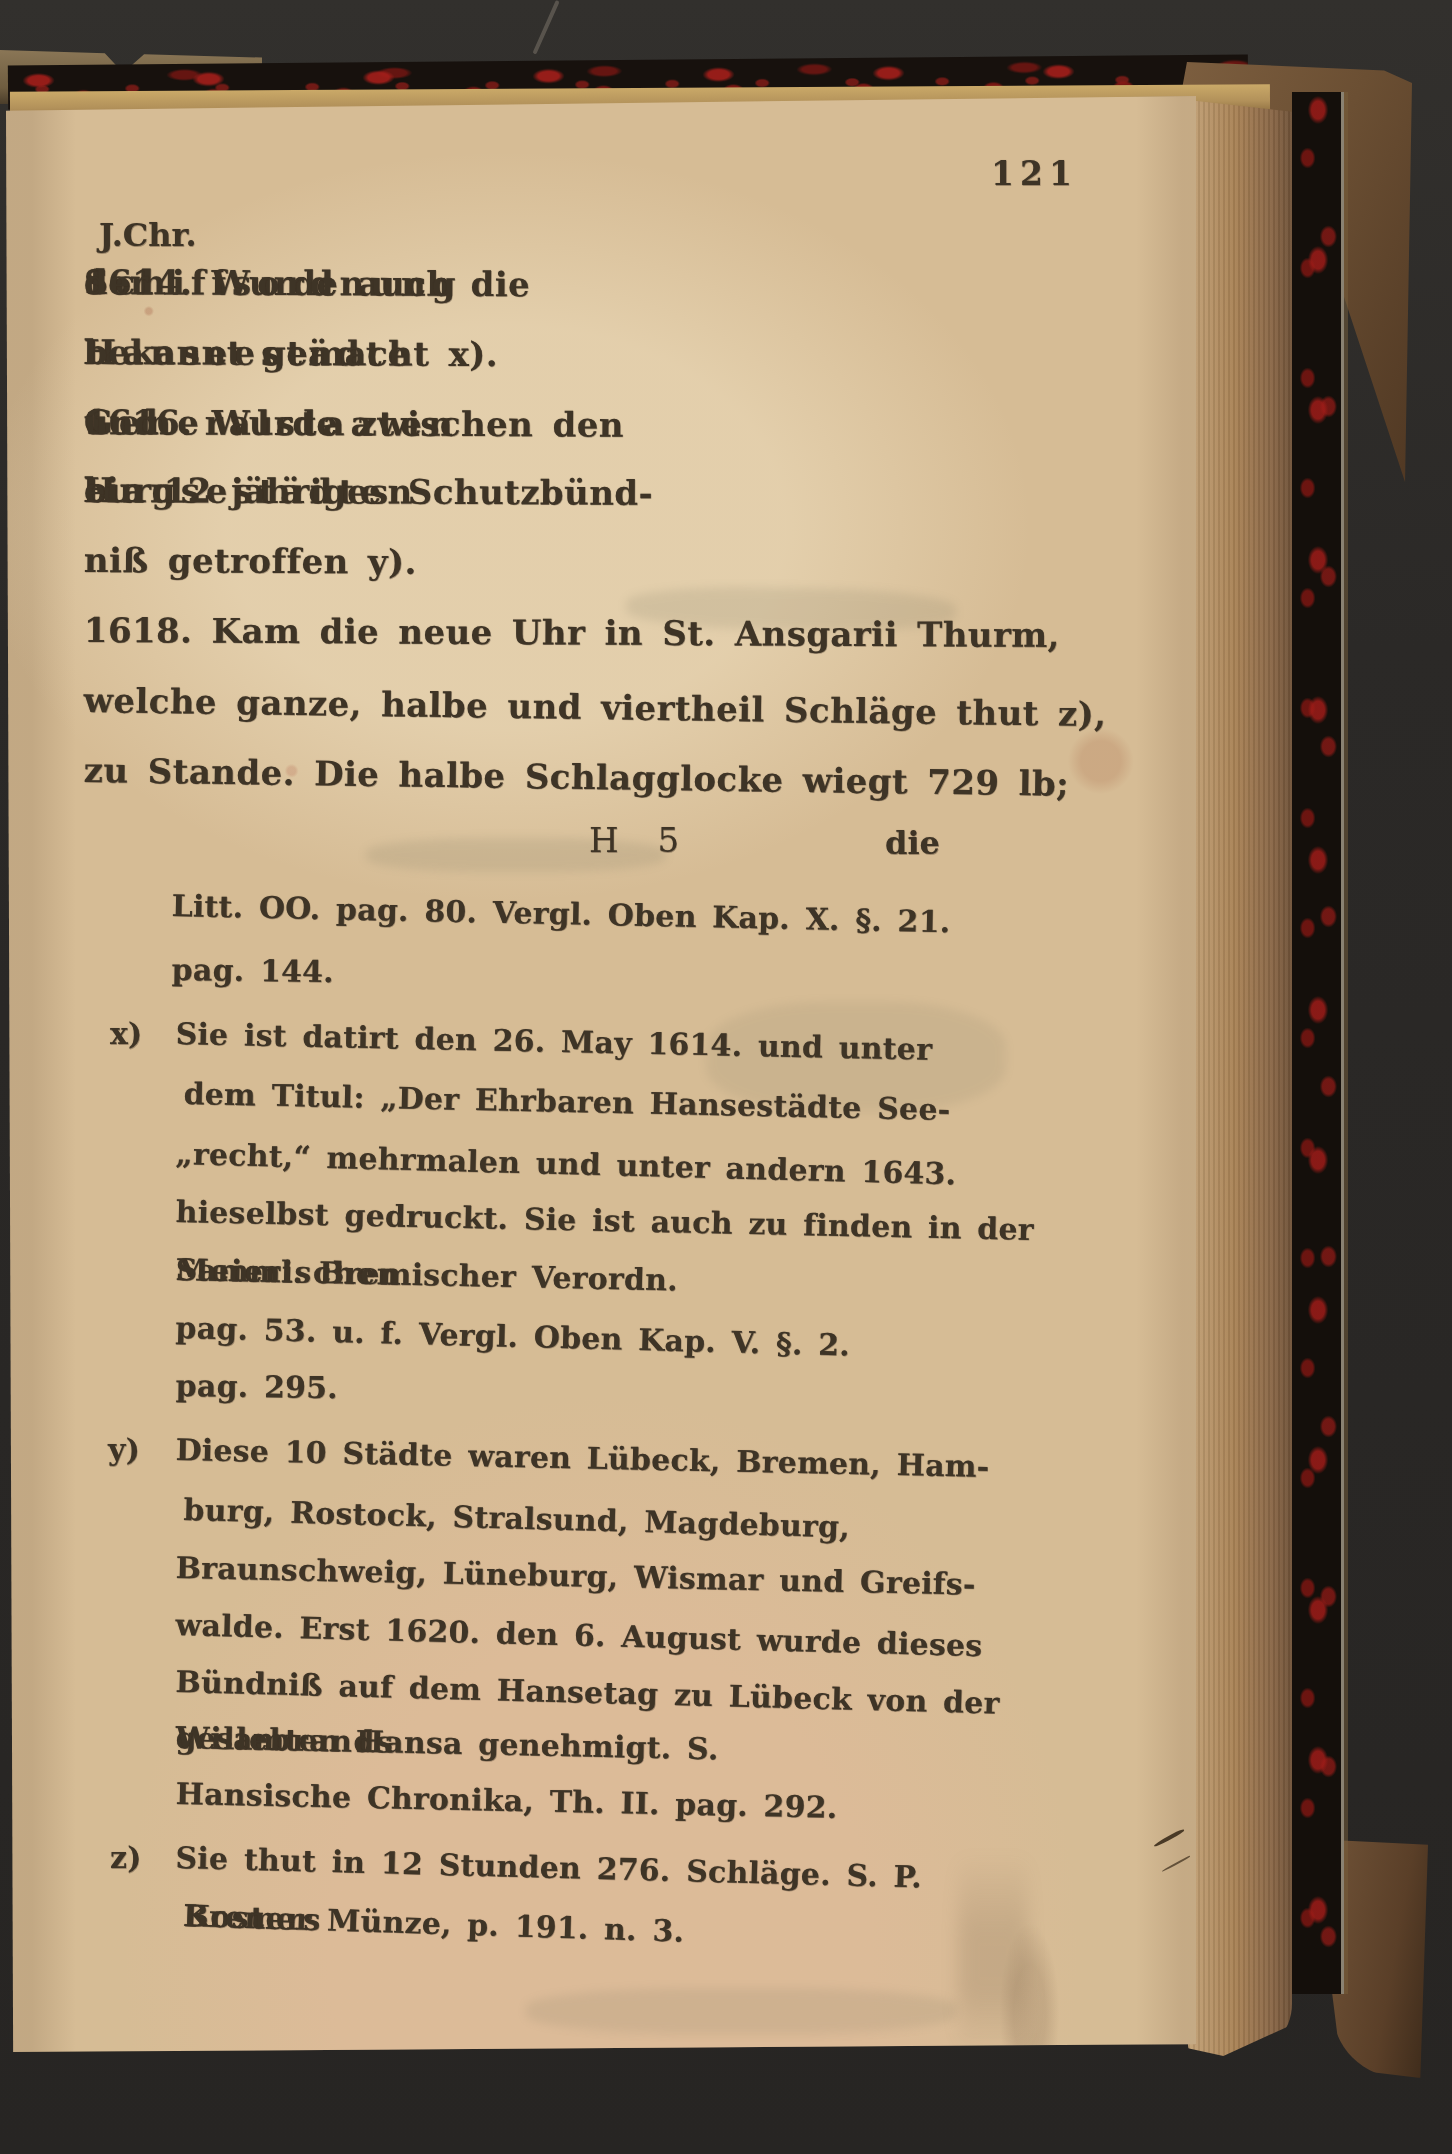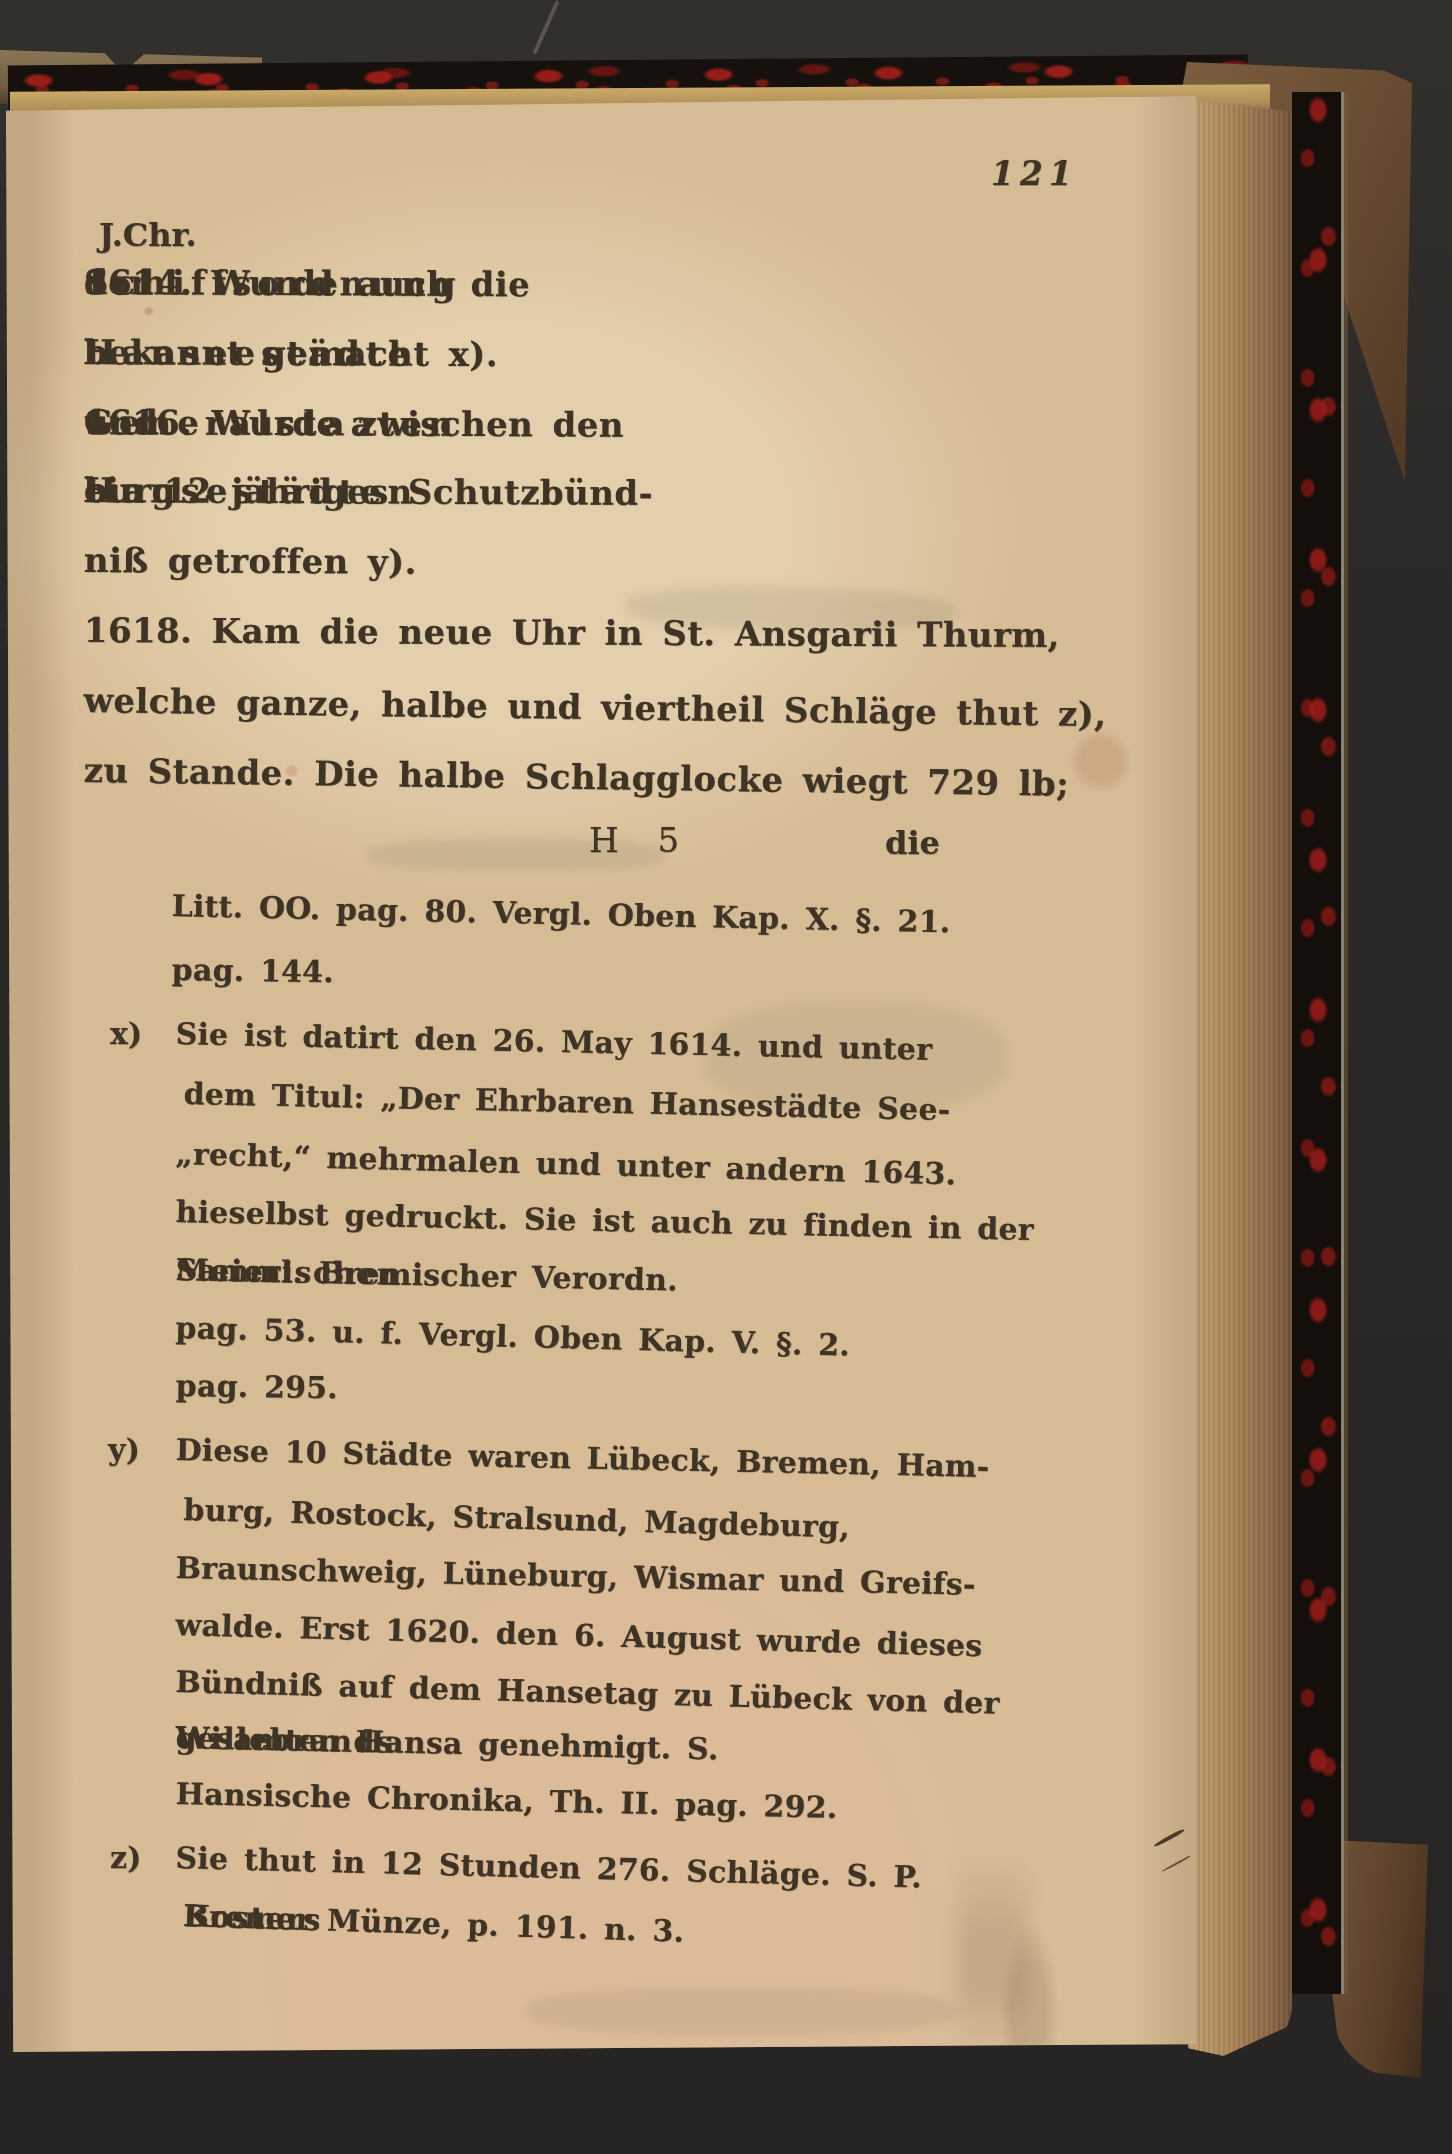--- a/index.html
+++ b/index.html
@@ -67,21 +67,21 @@
   .g2{left:360px;top:742px;width:300px;height:34px;}
   .g3{left:700px;top:906px;width:300px;height:110px;opacity:.1;}
   .g4{left:520px;top:1892px;width:430px;height:46px;opacity:.12;}
   .smudge{left:952px;top:1756px;width:70px;height:200px;filter:blur(9px);opacity:.18;
       background:linear-gradient(180deg,transparent,#6d5940 40%,#6d5940 70%,transparent);}
 
   
   .txt{color:#3e3426;white-space:nowrap;
        text-shadow:.6px .6px 0 rgba(62,50,38,.35), 0 0 1px rgba(62,50,38,.35);}
   .era{left:93px;top:120px;font-size:32px;font-weight:700;}
-  .pagenum{left:985px;top:58px;font-size:33px;font-weight:700;letter-spacing:6px;font-style:italic;}
+  .pagenum{left:985px;top:58px;font-size:33px;font-weight:700;letter-spacing:6px;}
   .ml{left:78px;font-size:34px;font-weight:700;word-spacing:7px;letter-spacing:.4px;}
   .fn{font-size:30px;font-weight:700;word-spacing:5px;letter-spacing:.2px;}
   .gsp{position:static;letter-spacing:6px;}
   .schwab{position:static;letter-spacing:1.5px;}
   .seg{position:static;}
   .sig{left:583px;top:724px;font-size:34px;font-weight:400;letter-spacing:14px;}
   .catch{left:879px;top:728px;font-size:32px;font-weight:700;}
   .t03{transform:rotate(.3deg);transform-origin:left bottom;}
   .t08{transform:rotate(.8deg);transform-origin:left bottom;}
   .t12{transform:rotate(1.2deg);transform-origin:left bottom;}

